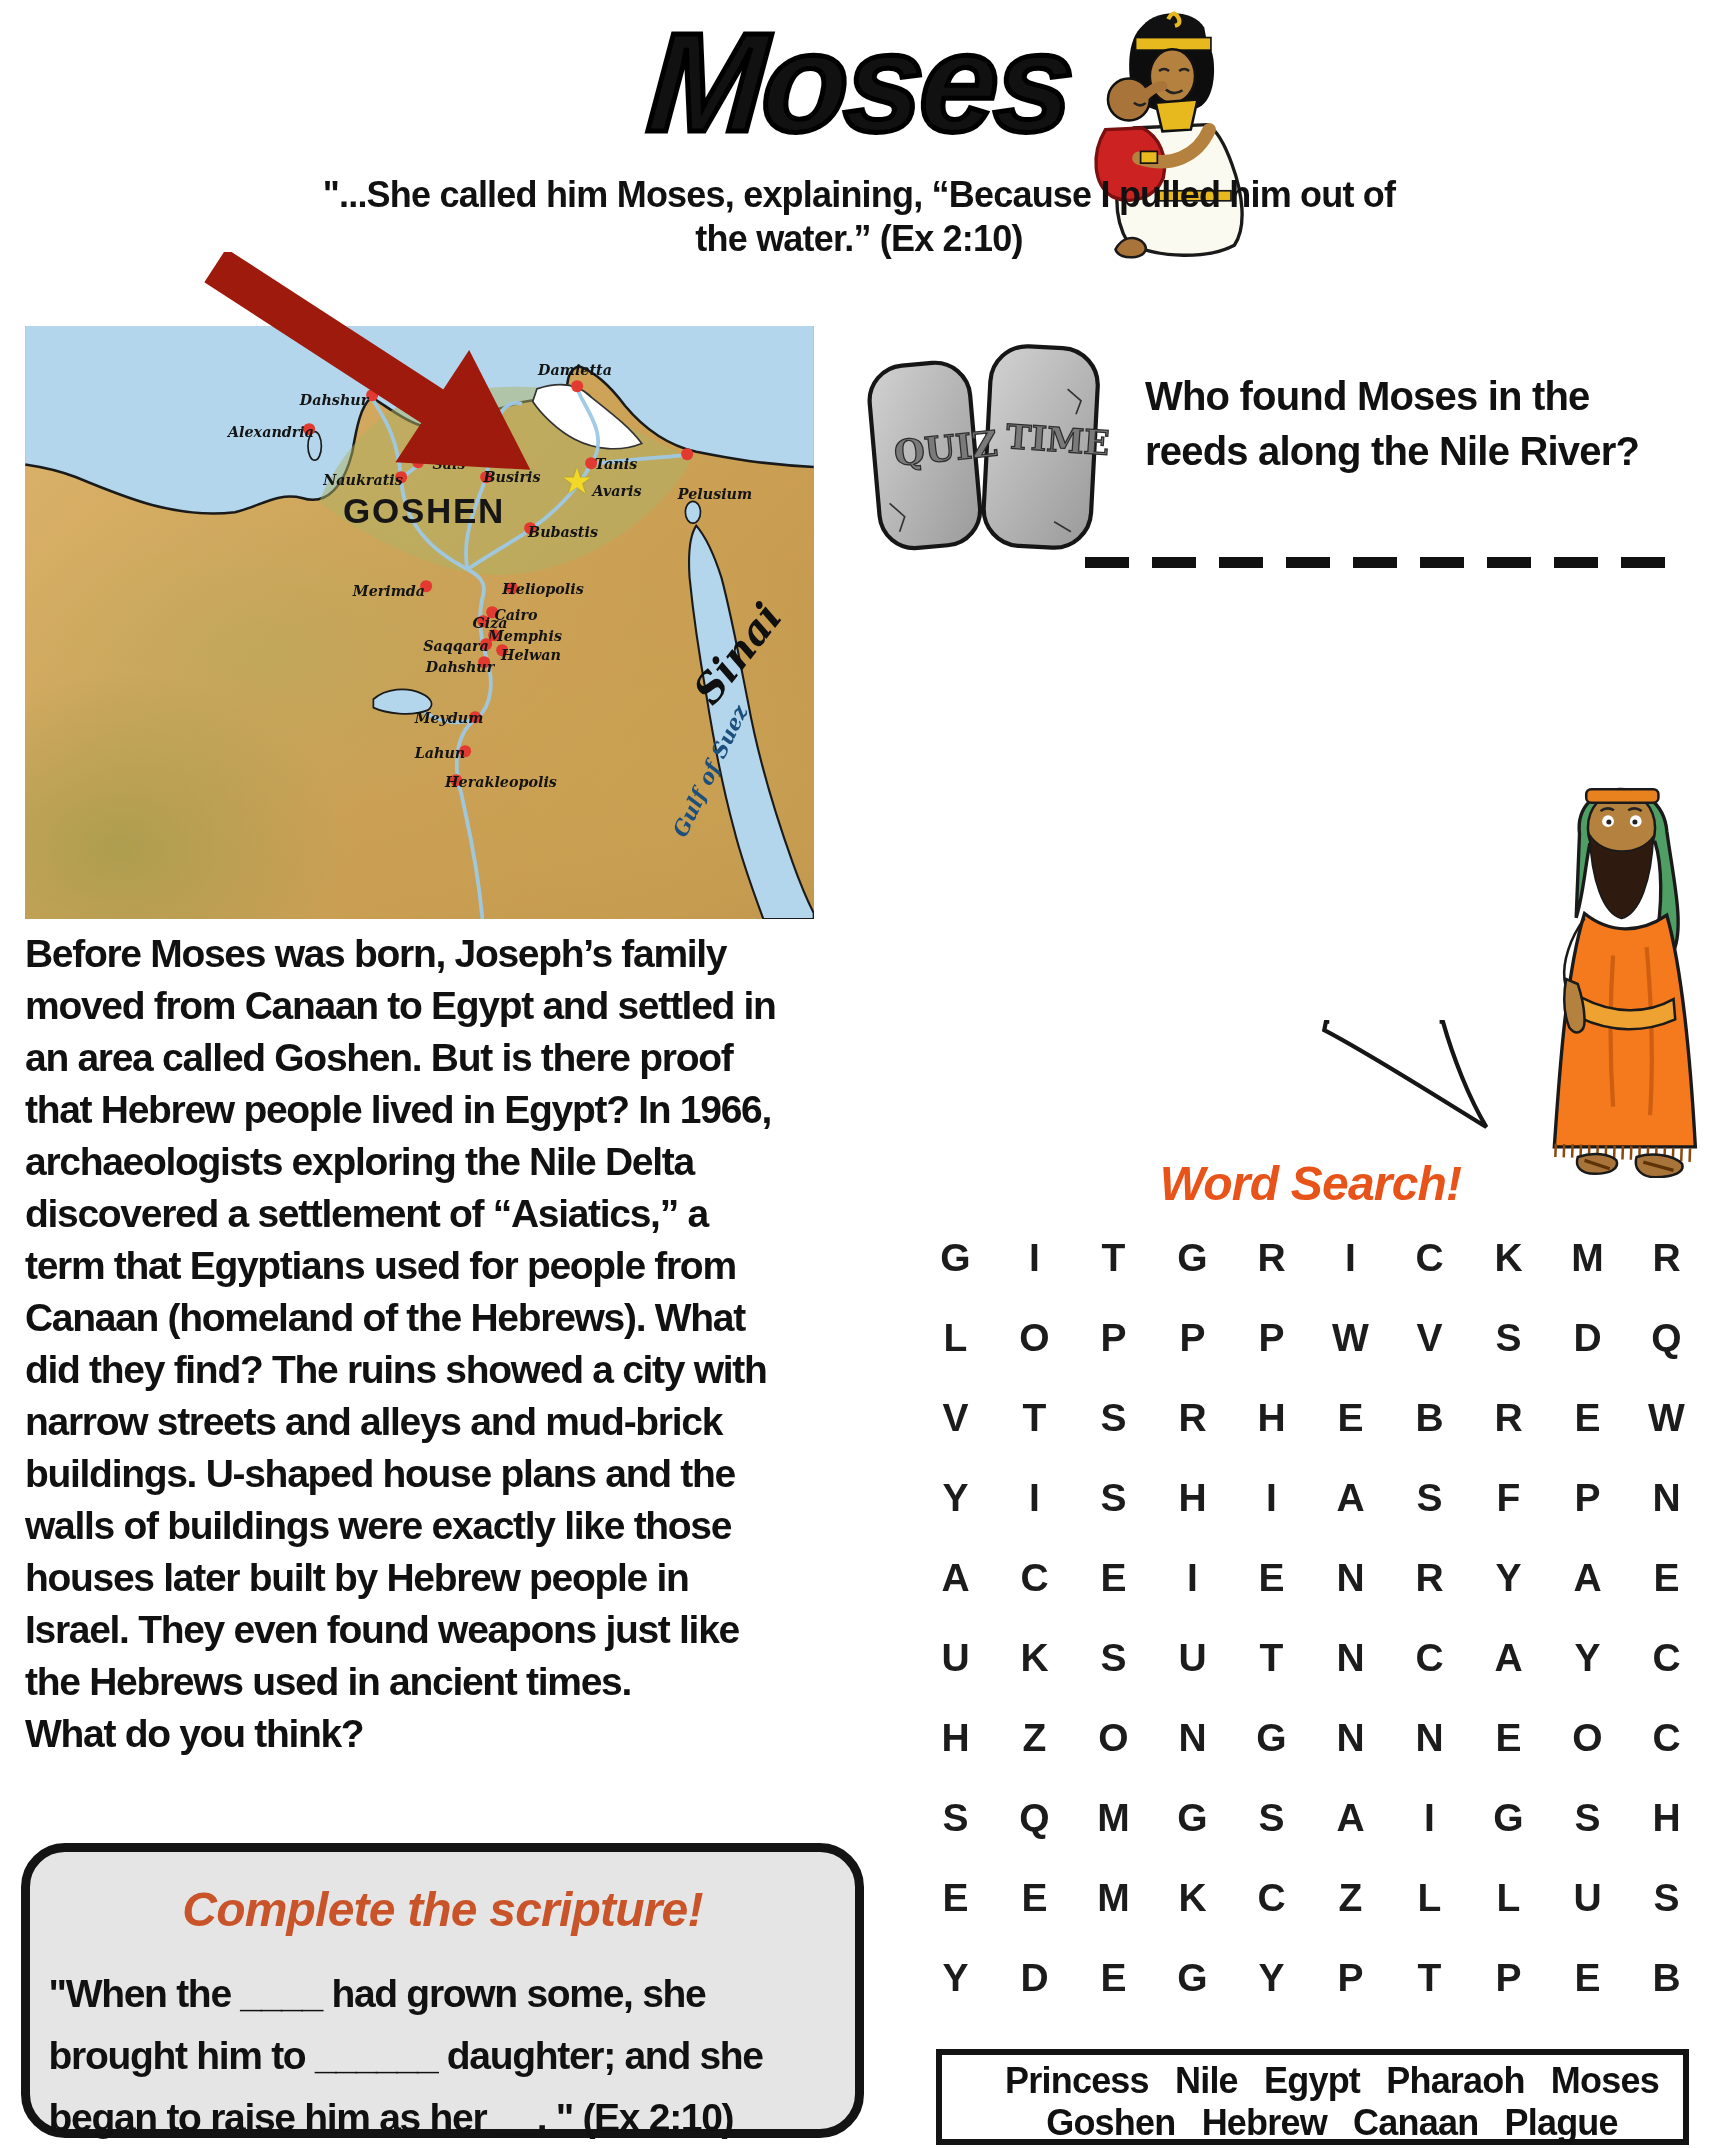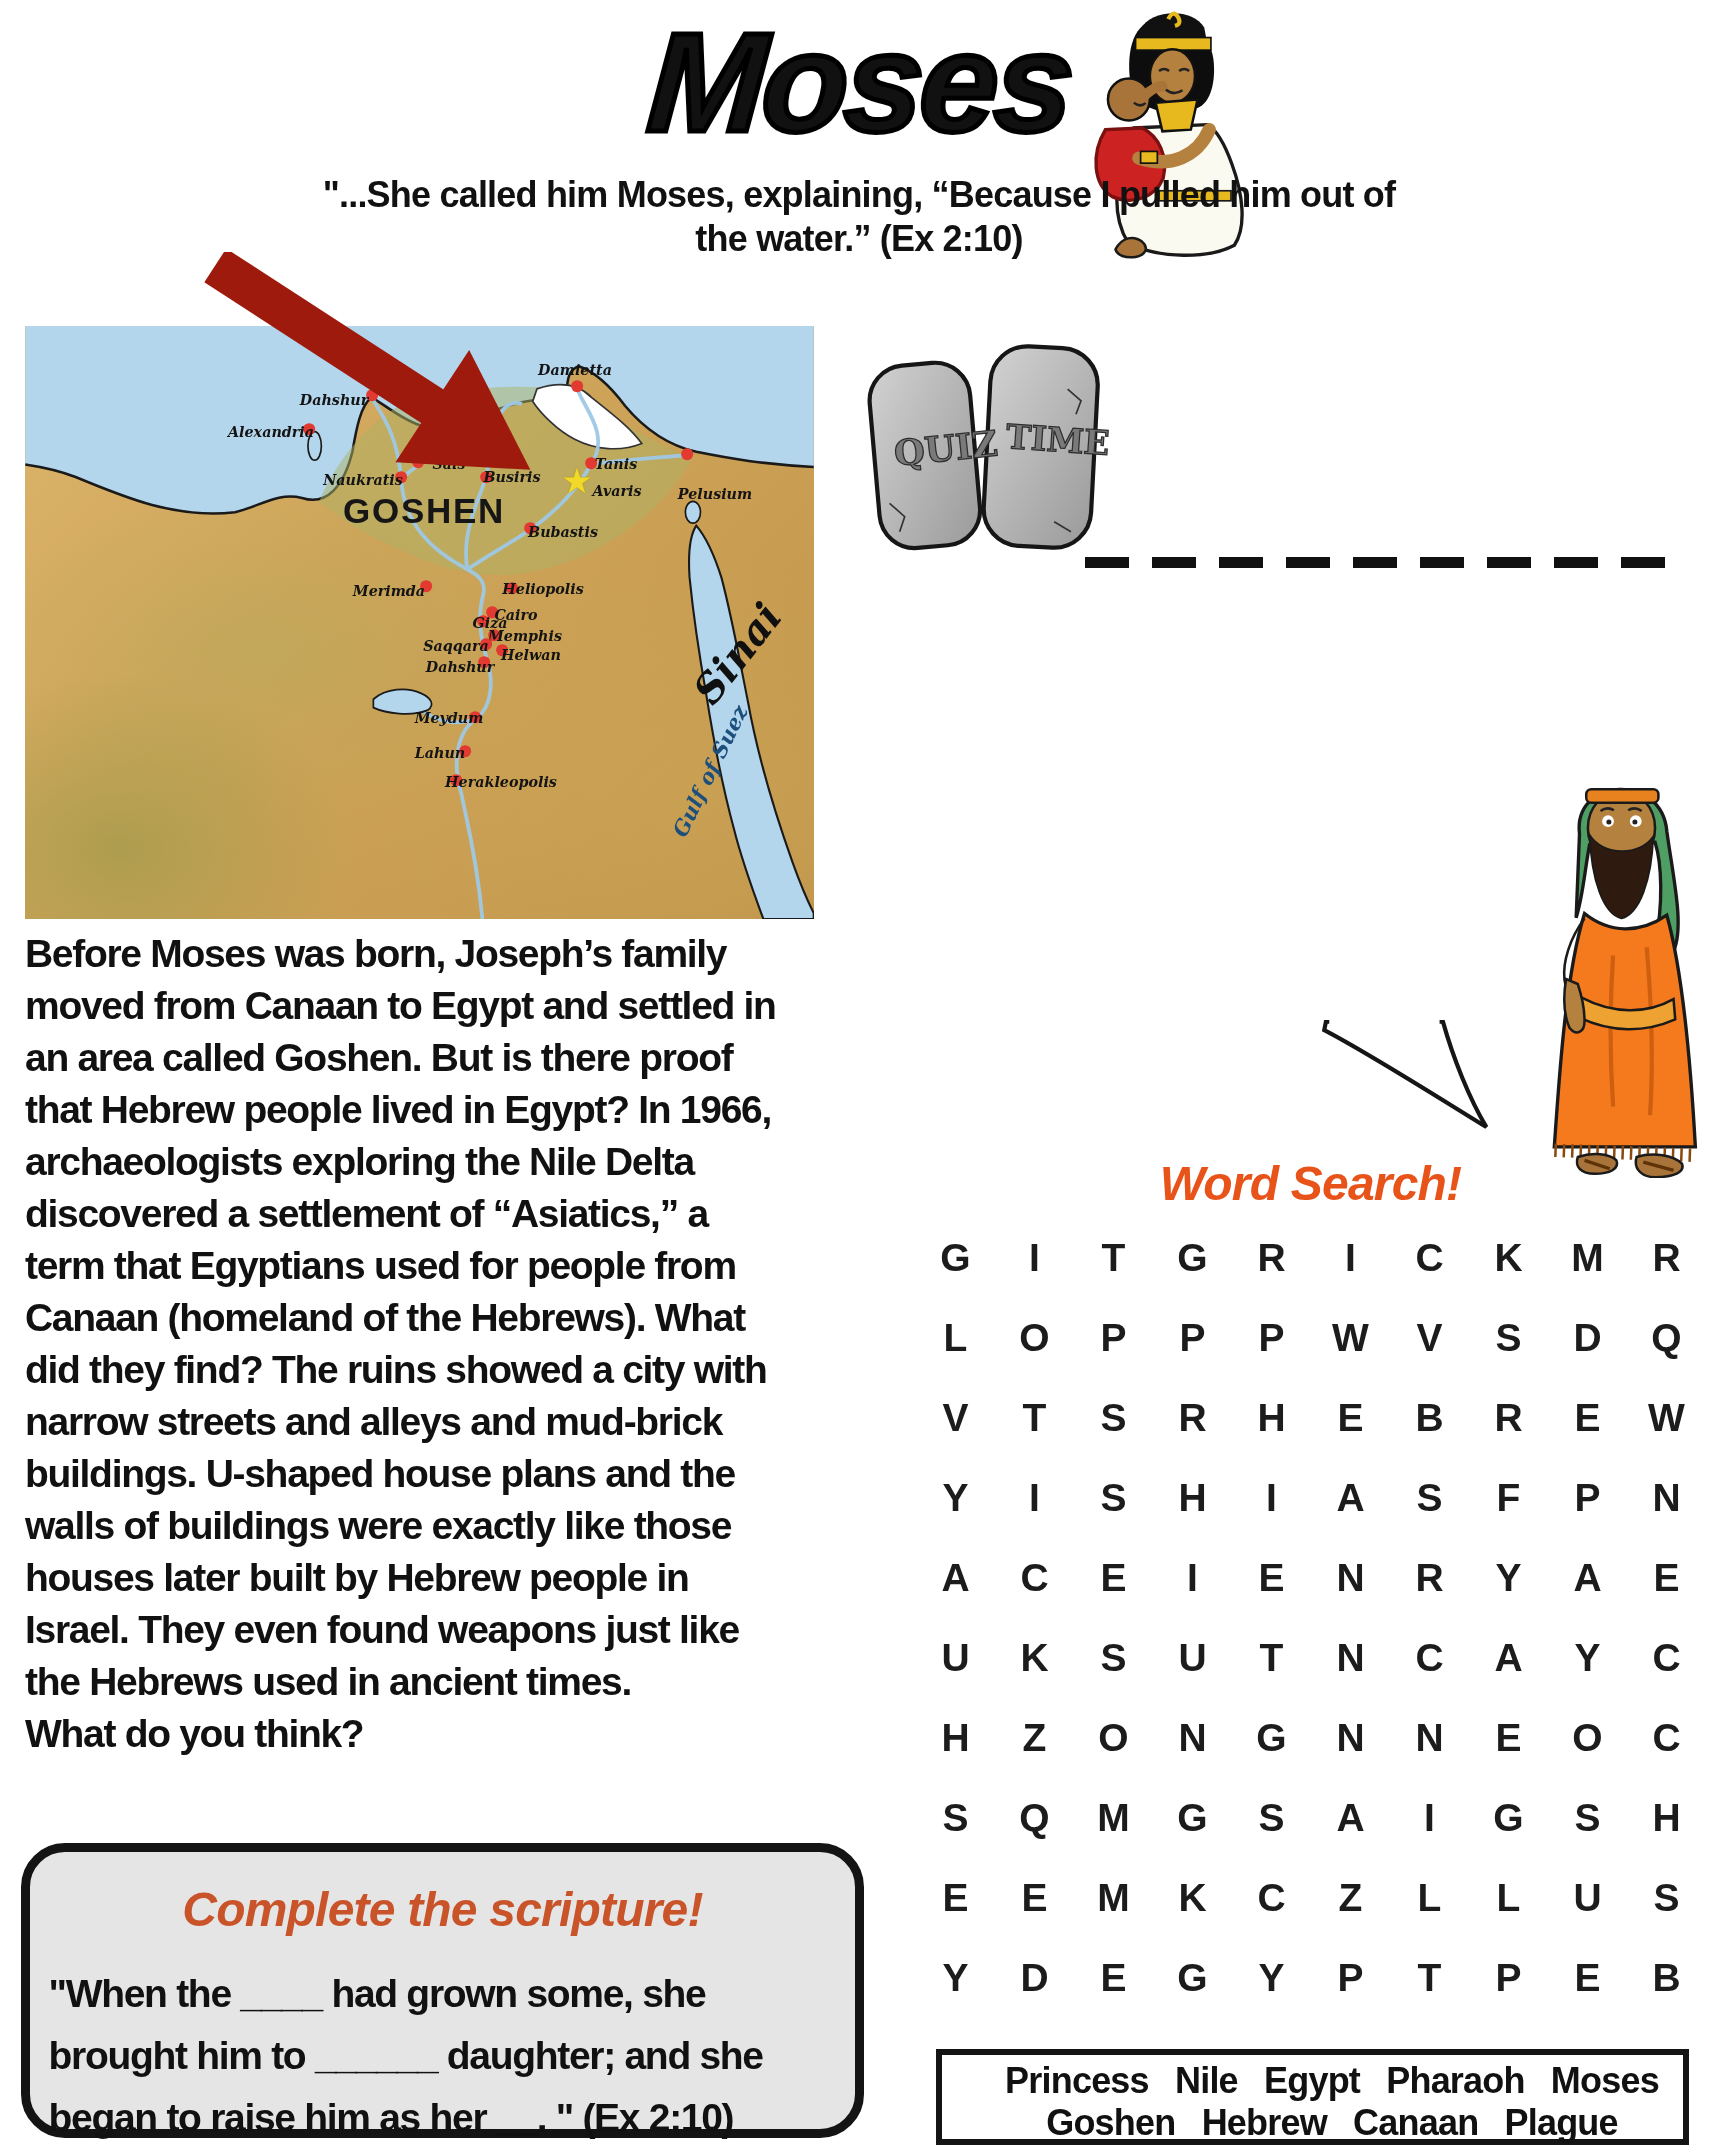--- a/index.html
+++ b/index.html
@@ -199,20 +199,22 @@
     </defs>
     <rect x="150" y="12" width="128" height="238" rx="44" transform="rotate(3 214 131)" fill="url(#stone)" stroke="#161616" stroke-width="5"></rect>
     <rect x="16" y="32" width="120" height="218" rx="42" transform="rotate(-5 76 141)" fill="url(#stone)" stroke="#161616" stroke-width="5"></rect>
     <text x="40" y="150" transform="rotate(-6 76 141)" font-family="DejaVu Serif,serif" font-size="42" font-weight="700" fill="#7a7a7a" stroke="#2e2e2e" stroke-width="1.5" data-name="tablet-quiz-text">QUIZ</text>
     <text x="172" y="135" transform="rotate(4 214 131)" font-family="DejaVu Serif,serif" font-size="40" font-weight="700" fill="#7a7a7a" stroke="#2e2e2e" stroke-width="1.5" data-name="tablet-time-text">TIME</text>
     <polyline points="34,198 52,214 46,232" fill="none" stroke="#333" stroke-width="2"></polyline>
     <polyline points="246,62 262,76 256,92" fill="none" stroke="#333" stroke-width="2"></polyline>
     <polyline points="230,220 250,232" fill="none" stroke="#333" stroke-width="2"></polyline>
   </svg>
 
+  <div class="abs quiz-q" data-name="quiz-question">Who found Moses in the
+reeds along the Nile River?</div>
   <div class="abs answer-line" data-name="dashed-answer-line"></div>
 
   <svg class="abs tail" width="201" height="117" viewBox="0 0 240 140" data-name="speech-bubble-tail">
     <path d="M20,2 L160,2 C172,45 192,95 212,128 C158,95 72,40 18,12 Z" fill="#ffffff" stroke="#161616" stroke-width="5"></path>
     <rect x="24" y="0" width="132" height="11" fill="#ffffff"></rect>
   </svg>
 
   <svg class="abs moses-figure" width="190" height="424" viewBox="0 0 226 505" data-name="moses-figure-illustration">
     <path d="M60,95 C52,28 158,22 164,92 C172,150 185,205 172,235 L150,225 C160,180 158,130 150,105 L72,108 C66,140 64,170 56,195 Z" fill="#4f9e63" stroke="#1a1a1a" stroke-width="4" data-name="green-head-covering"></path>
     <ellipse cx="110" cy="88" rx="40" ry="44" fill="#b5813e" stroke="#1a1a1a" stroke-width="3" data-name="moses-face"></ellipse>

